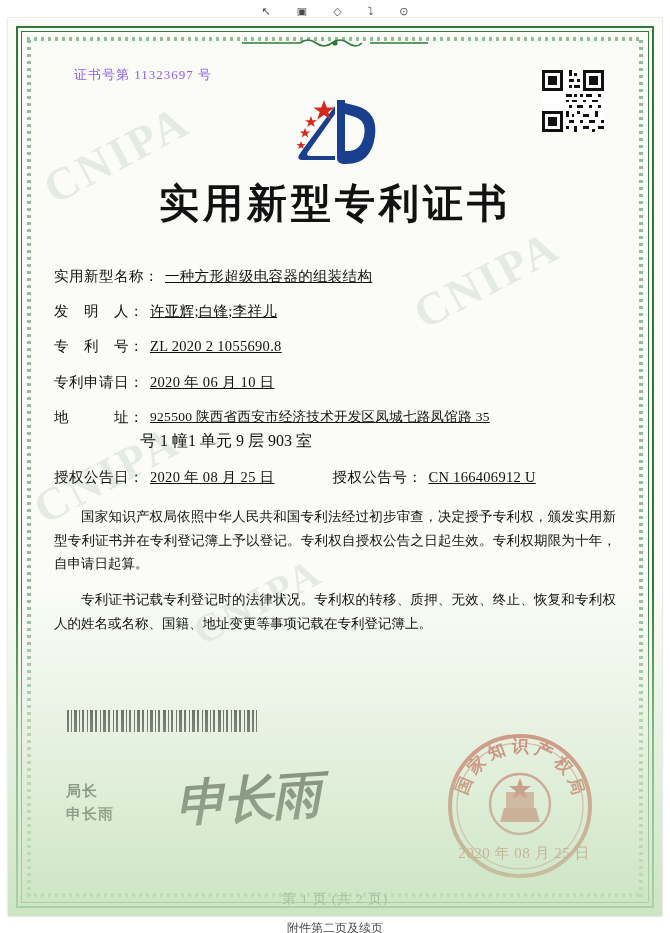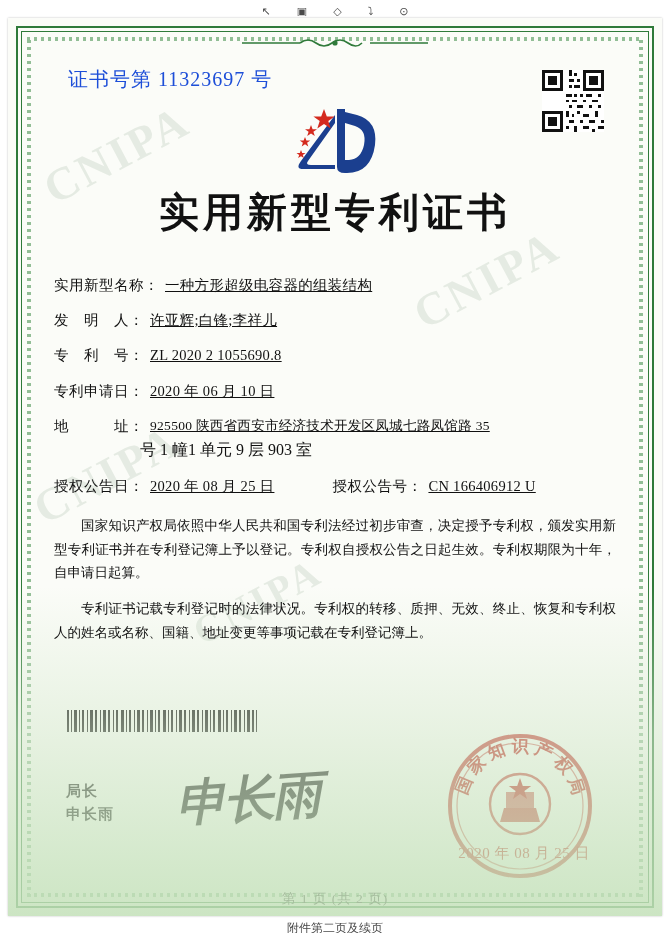--- a/index.html
+++ b/index.html
@@ -115,24 +115,24 @@
   
   .content {
     position: absolute;
     top: 0; left: 0; right: 0; bottom: 0;
     padding: 44px 46px 0 46px;
     box-sizing: border-box;
     z-index: 3;
   }
 
   .cert-no {
-    font-size: 20px;
+    font-size: 13px;
     letter-spacing: 1px;
-    color: #1d4ed8;
-    margin: 4px 0 0 14px;
+    color: #8b5cf6;
+    margin: 4px 0 0 20px;
   }
 
   
   .qr {
     position: absolute;
     top: 52px;
     right: 58px;
     width: 62px;
     height: 62px;
     background-color: #ffffff;

